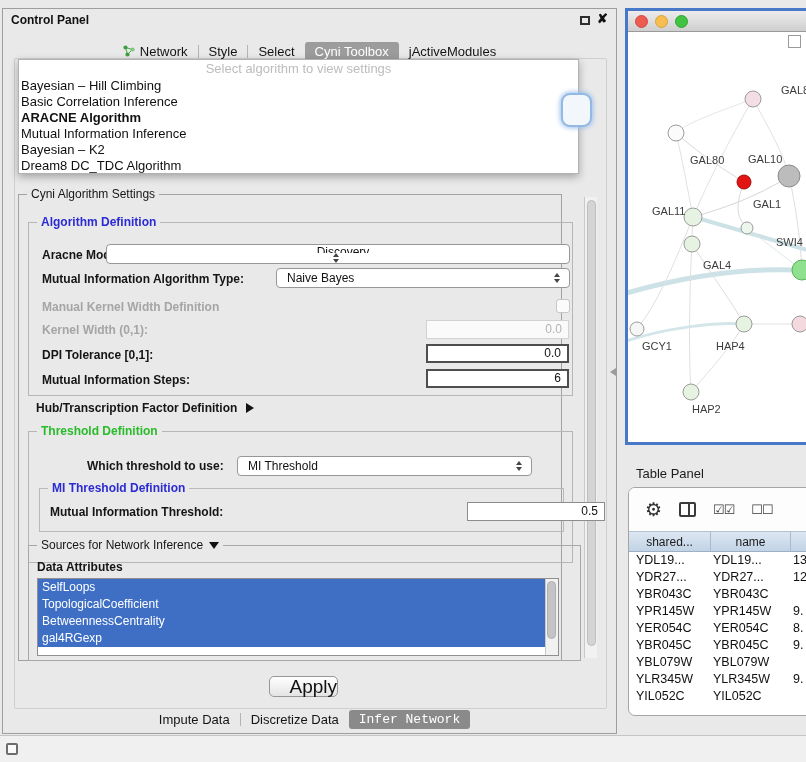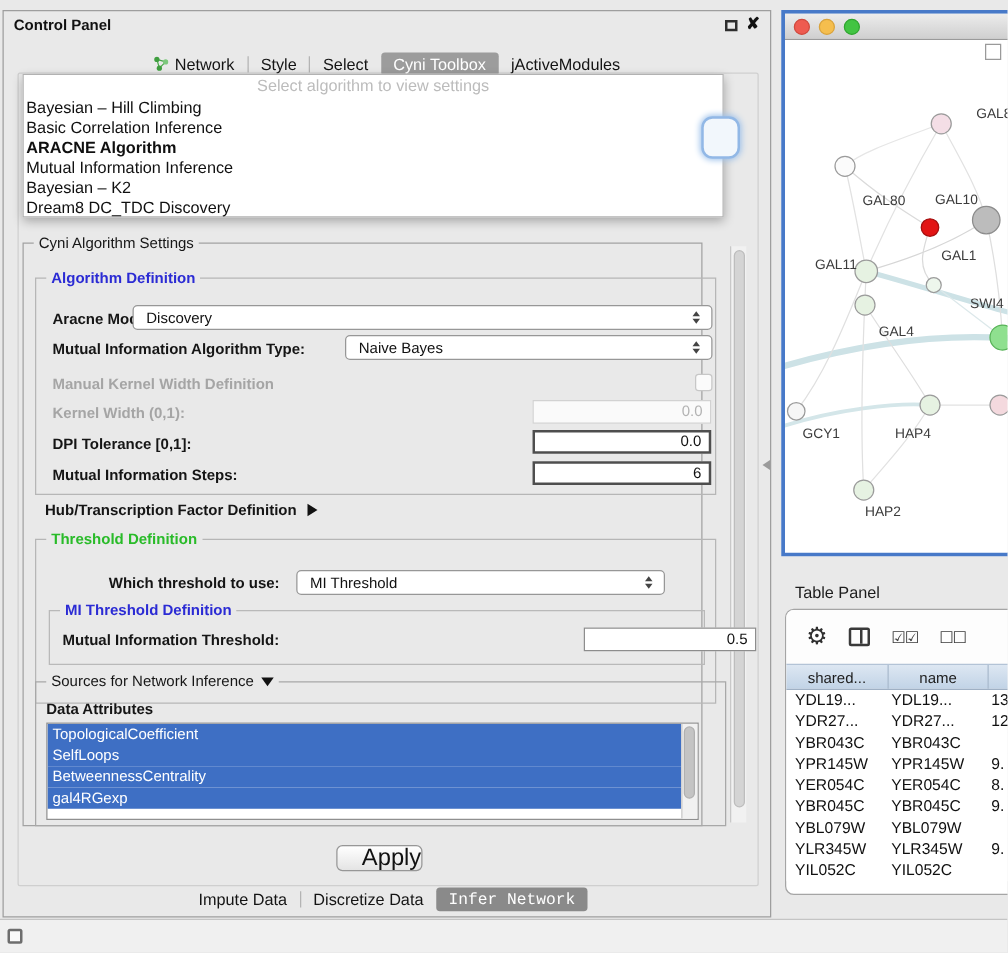--- a/index.html
+++ b/index.html
@@ -47,21 +47,21 @@
 
   .flabel{position:absolute;font-weight:bold;font-size:12px;color:#151515;white-space:nowrap;}
   .flabel.disabled{color:#a5a5a5;}
 
   
   .combo{position:absolute;height:20px;background:#fff;border:1px solid #979797;border-radius:4px;display:flex;align-items:center;font-size:12px;}
   .combo .val{flex:1;padding-left:10px;color:#111;white-space:nowrap;overflow:hidden;}
   .combo .arrows{width:14px;display:flex;flex-direction:column;align-items:center;gap:2px;margin-right:5px;}
   .tri-up{width:0;height:0;border-left:3.5px solid transparent;border-right:3.5px solid transparent;border-bottom:4.5px solid #444;}
   .tri-dn{width:0;height:0;border-left:3.5px solid transparent;border-right:3.5px solid transparent;border-top:4.5px solid #444;}
-  #combo-aracne{left:77px;top:21px;width:464px;}
+  #combo-aracne{left:77px;top:21px;width:464px;flex-direction:column;}
   #combo-mitype{left:247px;top:45px;width:294px;}
   #combo-which{left:208px;top:24px;width:295px;}
 
   #r1-label{left:13px;top:25px;}
   #r2-label{left:13px;top:49px;}
   #lbl-manual{left:13px;top:77px;}
   #chk-manual{position:absolute;left:527px;top:76px;width:14px;height:14px;border:1px solid #c7c7c7;border-radius:3px;background:#fbfbfb;}
   #lbl-kernel{left:13px;top:100px;}
   #lbl-dpi{left:13px;top:125px;}
   #lbl-steps{left:13px;top:150px;}
@@ -164,21 +164,21 @@
   </div>
 
   <div id="algo-popup">
     <div class="popup-placeholder">Select algorithm to view settings</div>
     <div id="popup-items">
       <div class="popup-item">Bayesian – Hill Climbing</div>
         <div class="popup-item">Basic Correlation Inference</div>
         <div class="popup-item active">ARACNE Algorithm</div>
         <div class="popup-item">Mutual Information Inference</div>
         <div class="popup-item">Bayesian – K2</div>
-        <div class="popup-item">Dream8 DC_TDC Discovery</div>
+        <div class="popup-item">Dream8 DC_TDC Algorithm</div>
     </div>
   </div>
 
   <div id="help-btn"></div>
 
   <div id="settings-group" class="fs">
     <span class="legend plain">Cyni Algorithm Settings</span>
   </div>
   <div id="settings-scrollbar">
     <div id="settings-scroll-thumb"></div>
@@ -239,22 +239,22 @@
       <span class="legend blue">MI Threshold Definition</span>
       <span id="lbl-mithr" class="flabel">Mutual Information Threshold:</span>
       <div id="in-mithr" class="tinput">0.5</div>
     </div>
   </div>
 
   <div id="fs-sources" class="fs">
     <span class="legend plain"><span>Sources for Network Inference</span><span class="tri-down"></span></span>
     <span id="lbl-attrs" class="flabel">Data Attributes</span>
     <div id="attr-list">
-      <div class="attr-row">TopologicalCoefficient</div>
-        <div class="attr-row">SelfLoops</div>
+      <div class="attr-row">SelfLoops</div>
+        <div class="attr-row">TopologicalCoefficient</div>
         <div class="attr-row">BetweennessCentrality</div>
         <div class="attr-row">gal4RGexp</div>
       <div id="attr-scroll">
         <div id="attr-scroll-thumb"></div>
       </div>
     </div>
   </div>
 
   <div id="apply-btn">Apply</div>
 

